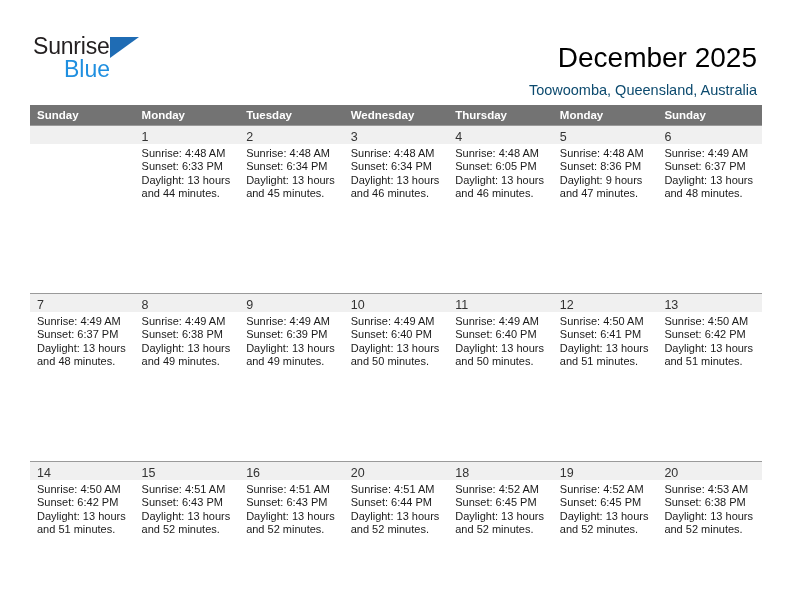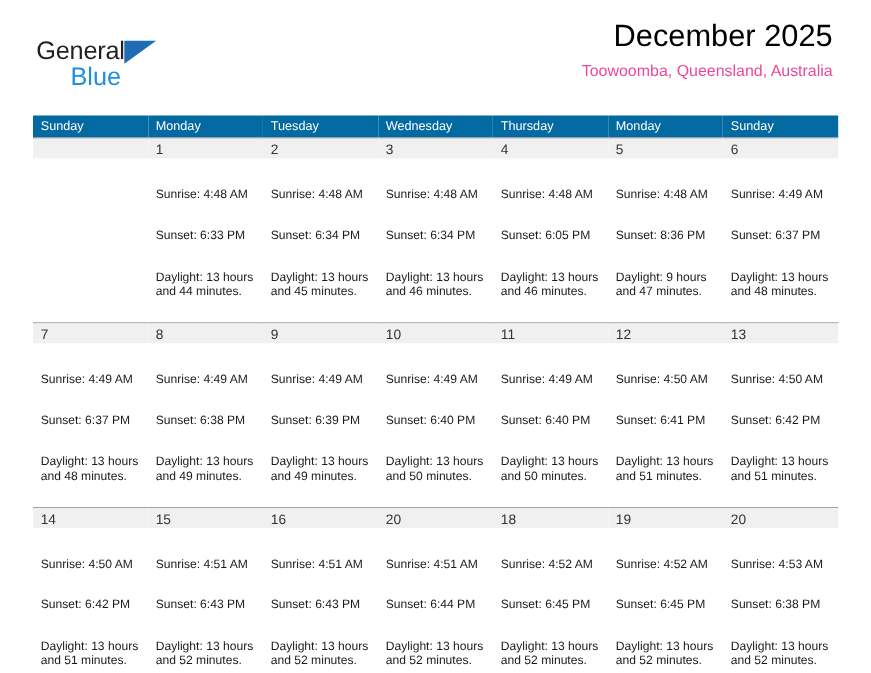--- a/index.html
+++ b/index.html
@@ -63,54 +63,54 @@
     position: absolute;
     left: 31px;
     top: 23px;
     font-size: 23px;
     color: #1f8fe0;
     line-height: 26px;
   }
   .title-block {
     position: absolute;
     right: 35px;
-    top: 16px;
+    top: 41px;
     text-align: right;
   }
   .cal-title {
     font-size: 28px;
     color: #000000;
     line-height: 34px;
     white-space: nowrap;
   }
   .cal-subtitle {
     font-size: 14.5px;
-    color: #ec4899;
+    color: #0c4a6e;
     line-height: 20px;
     margin-top: 5px;
     white-space: nowrap;
   }
 
   
   .calendar {
     position: absolute;
     left: 30px;
     top: 105px;
     width: 732px;
   }
   table.cal {
     border-collapse: collapse;
     table-layout: fixed;
     width: 732px;
   }
   table.cal th {
-    background: #0369a1;
+    background: #737373;
     color: #ffffff;
     font-size: 11.5px;
-    font-weight: normal;
+    font-weight: bold;
     text-align: left;
     padding: 4px 0 4px 7px;
     height: 11px;
     border: none;
   }
   table.cal td {
     vertical-align: top;
     padding: 0;
     border: none;
     width: 104.57px;
@@ -138,36 +138,35 @@
     line-height: 16px;
   }
   .cell-body {
     padding: 3px 6px 0 7px;
   }
   .cell-line {
     font-size: 11px;
     color: #1a1a1a;
     line-height: 13.3px;
     white-space: nowrap;
-    margin-top: 24px;
   }
   .cell-line.wrap {
     white-space: normal;
   }
 </style>
 </head>
 <body>
 
 <div class="page">
 
   <div class="header">
 
     <div class="logo">
       <div class="logo-top">
-        <span class="logo-general">General</span><span class="logo-tri"></span>
+        <span class="logo-general">Sunrise</span><span class="logo-tri"></span>
       </div>
       <div class="logo-blue">Blue</div>
     </div>
 
     <div class="title-block">
       <div class="cal-title">December 2025</div>
       <div class="cal-subtitle">Toowoomba, Queensland, Australia</div>
     </div>
 
   </div>

